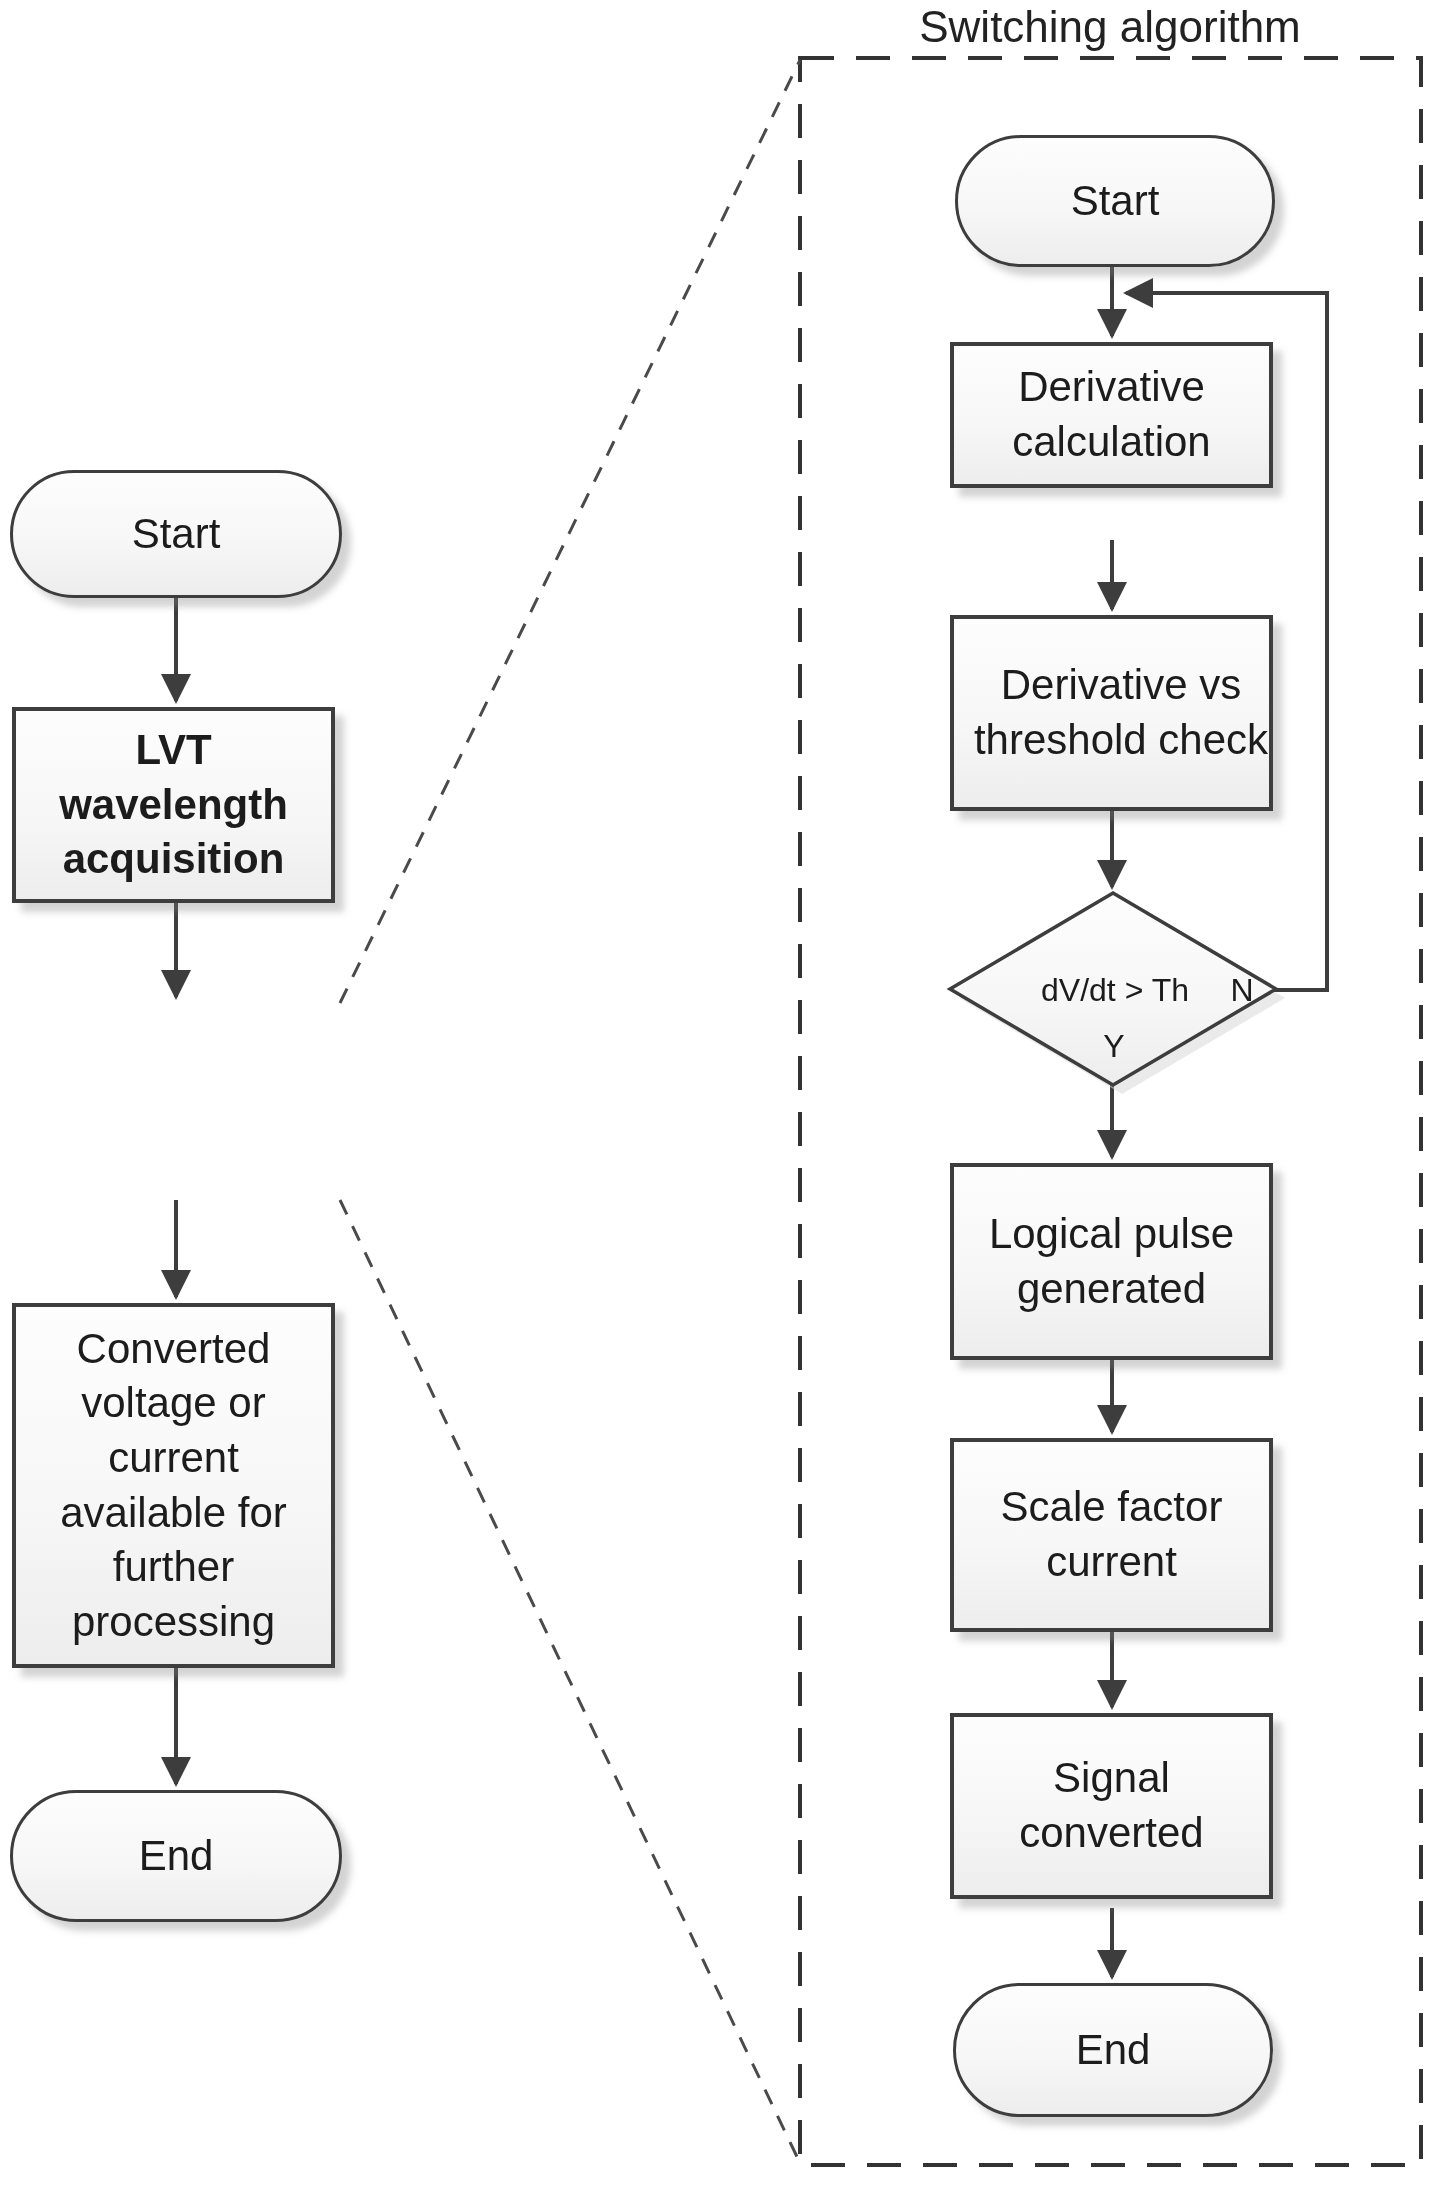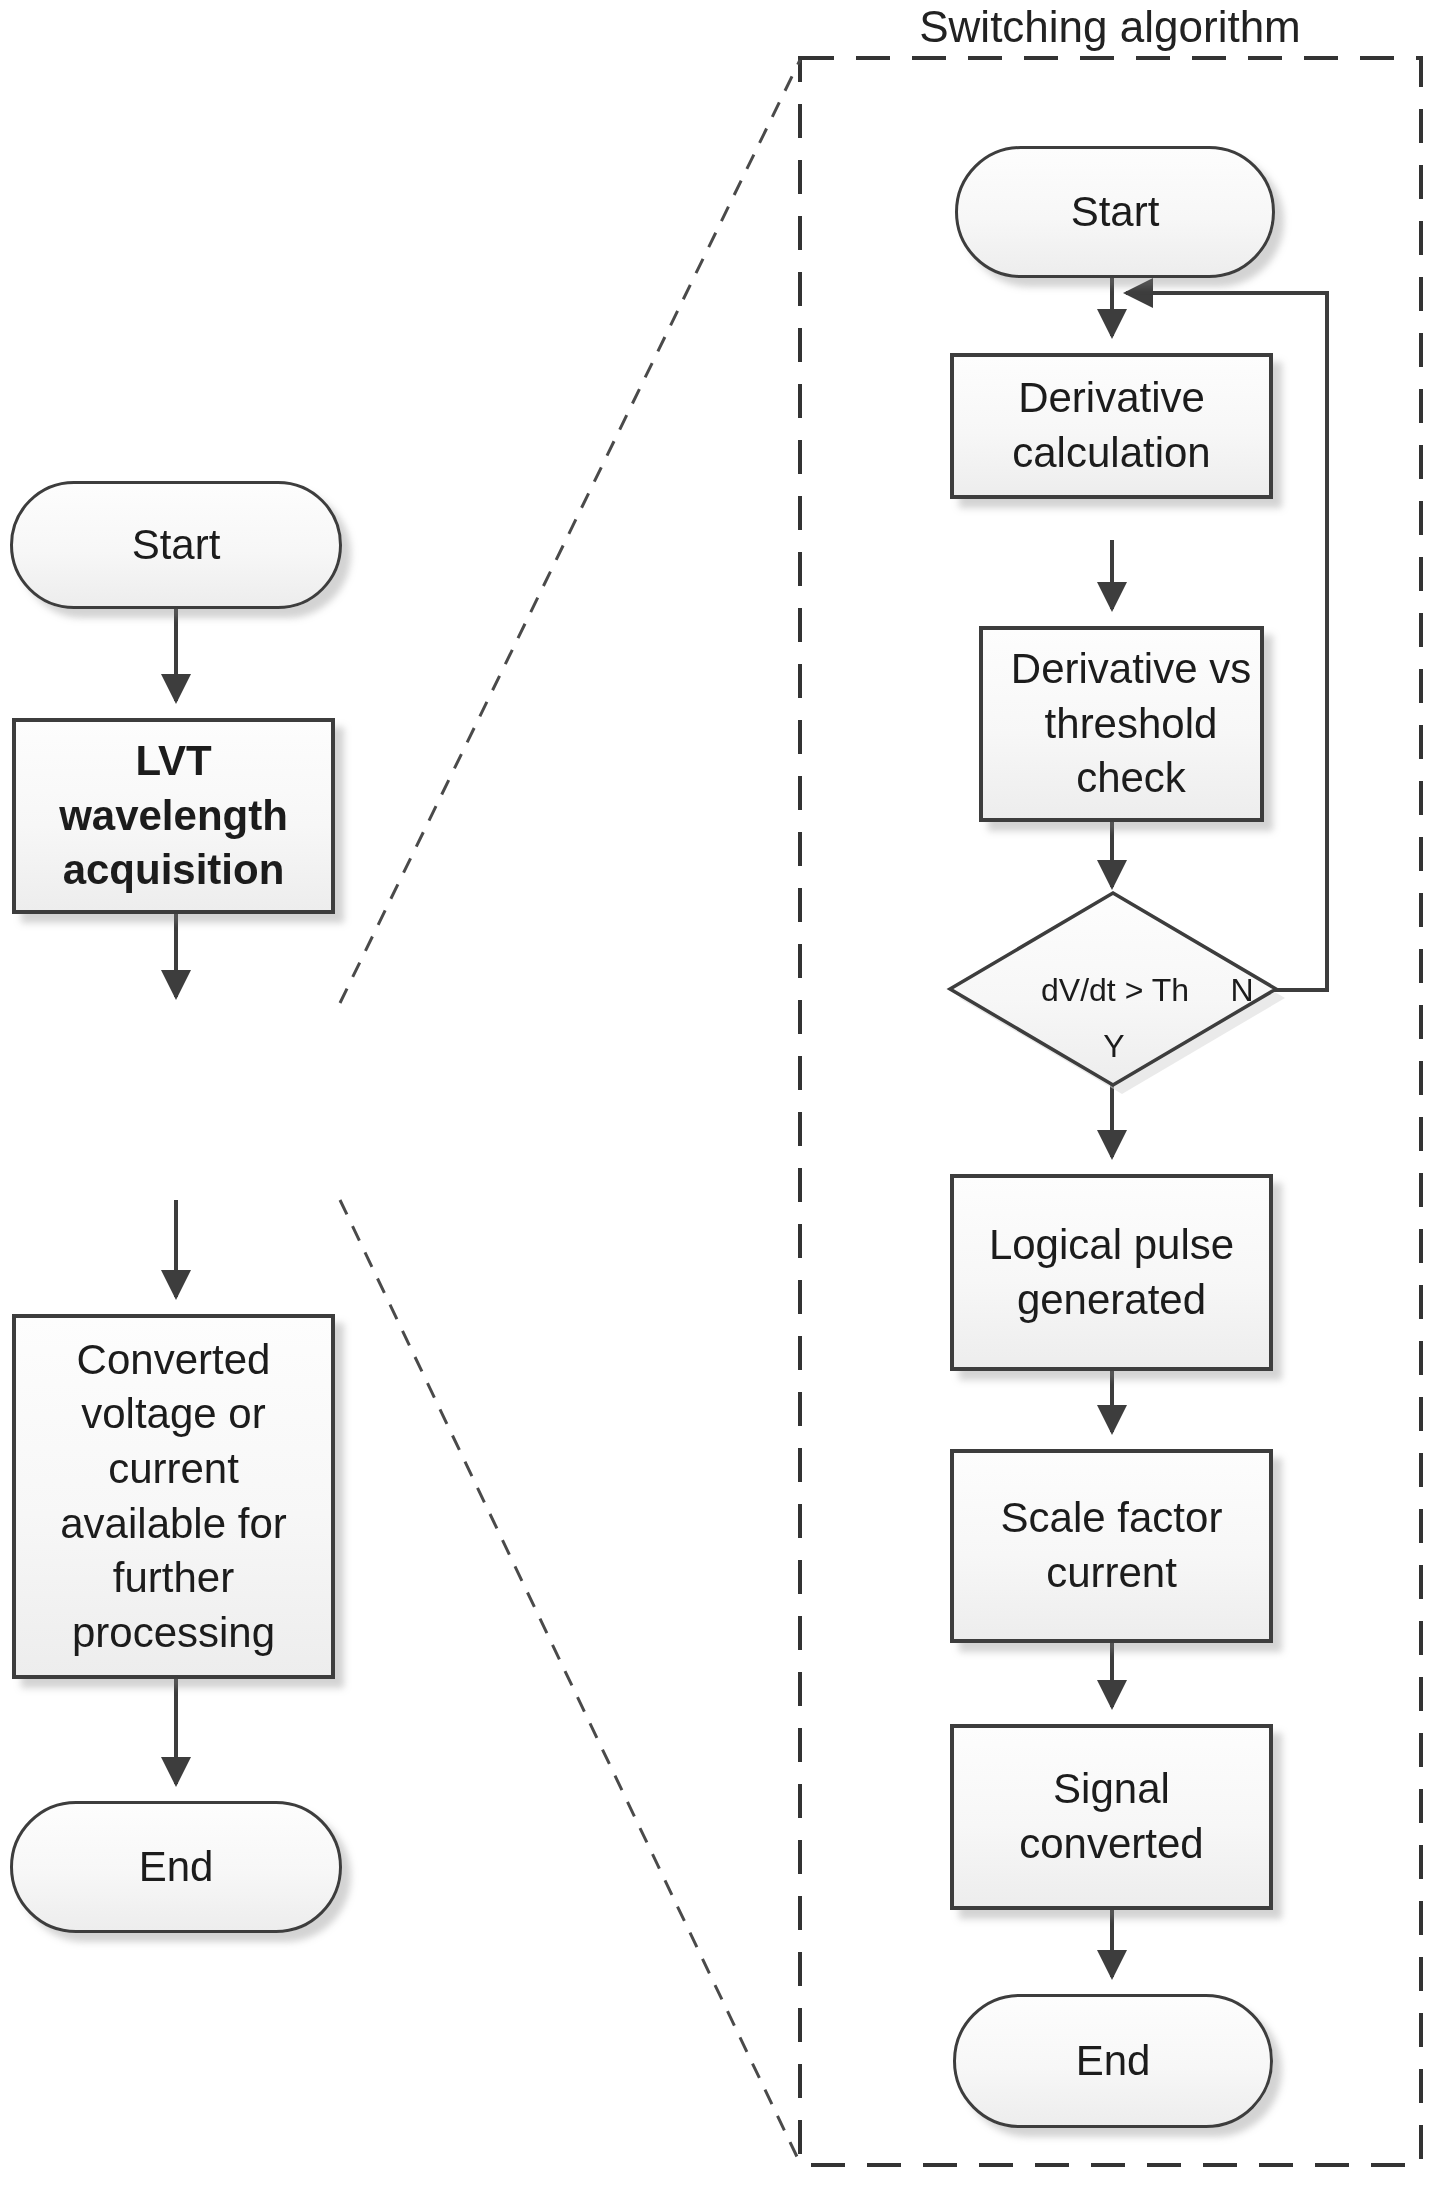--- a/index.html
+++ b/index.html
@@ -20,21 +20,20 @@
     justify-content: center;
     text-align: center;
     white-space: pre-line;
     font-size: 42px;
     line-height: 1.3;
     color: #1c1c1c;
     background: linear-gradient(180deg, #fdfdfd 0%, #f7f7f7 55%, #ededed 100%);
     border: 4px solid #3d3d3d;
     box-sizing: border-box;
     box-shadow: 9px 9px 7px rgba(128,128,128,0.35);
-    margin-top: 11px;
   }
   .terminator {
     border-radius: 70px;
     border-width: 3px;
   }
   .float-label {
     position: absolute;
     z-index: 3;
     display: flex;
     align-items: center;
@@ -113,21 +112,21 @@
 further
 processing</div>
 
   <div class="node terminator" style="left:10px; top:1790px; width:332px; height:132px;">End</div>
 
   <div class="node terminator" style="left:955px; top:135px; width:320px; height:132px;">Start</div>
 
   <div class="node" style="left:950px; top:342px; width:323px; height:146px;">Derivative
 calculation</div>
 
-  <div class="node" style="left:979px; top:615px; width:285px; height:196px;padding-left:19px;">Derivative vs
+  <div class="node" style="left:950px; top:615px; width:323px; height:196px;padding-left:19px;">Derivative vs
 threshold check</div>
 
   <div class="float-label" style="left:950px; top:958px; width:330px; height:64px;">dV/dt &gt; Th</div>
 
   <div class="float-label" style="left:1212px; top:962px; width:60px; height:56px;">N</div>
 
   <div class="float-label" style="left:1084px; top:1018px; width:60px; height:56px;">Y</div>
 
   <div class="node" style="left:950px; top:1163px; width:323px; height:197px;">Logical pulse
 generated</div>

